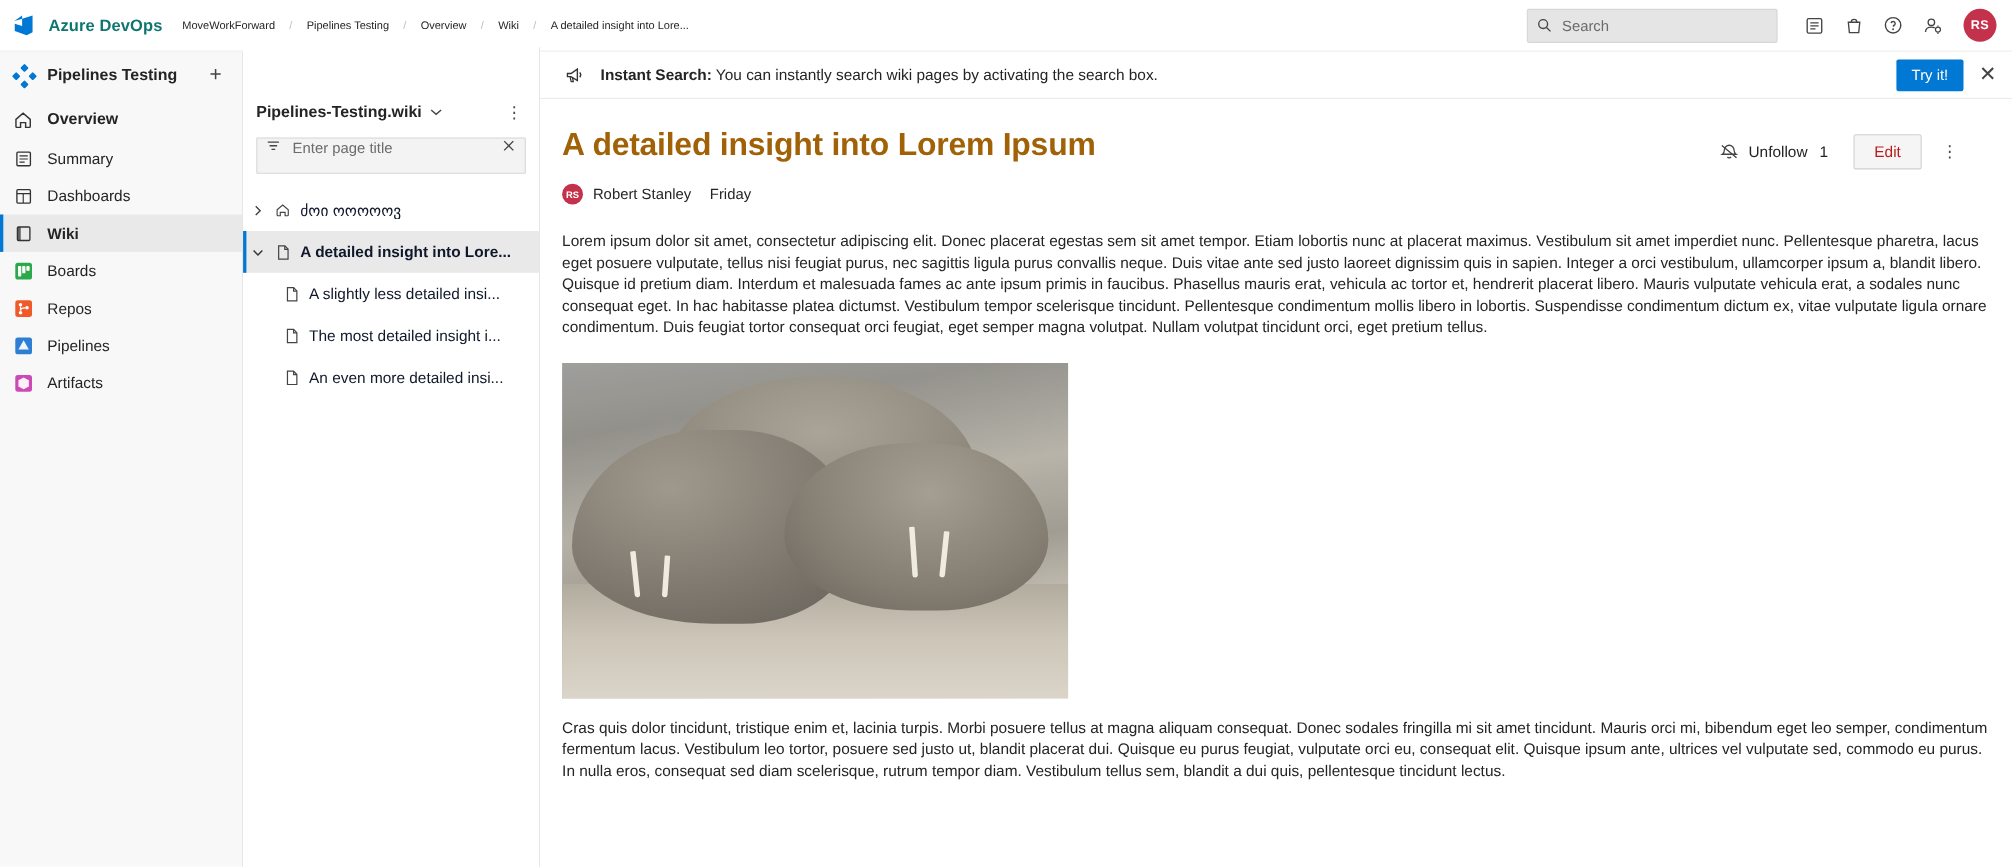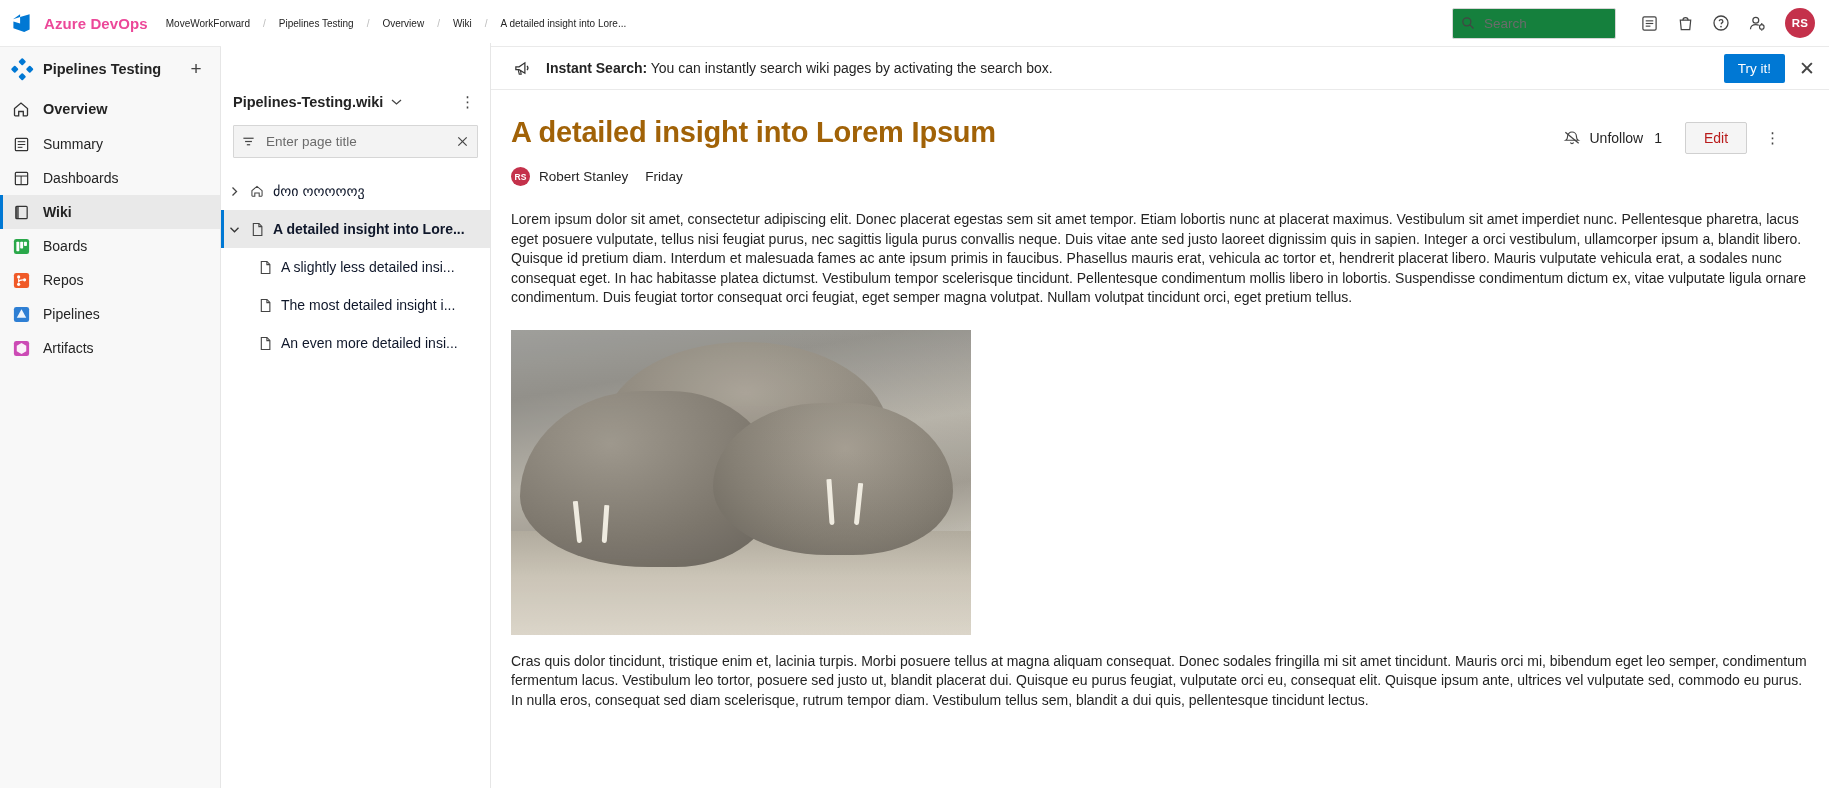--- a/index.html
+++ b/index.html
@@ -19,32 +19,32 @@
     background: #ffffff;
     border-bottom: 1px solid #eaeaea;
     display: flex; align-items: center;
     padding: 0 14px 0 10px;
   }
   .az-logo {
     width: 26px; height: 26px; margin-right: 8px;
     display: flex; align-items: center; justify-content: center;
   }
   .brand {
-    font-size: 15px; font-weight: bold; color: #ec4899;
+    font-size: 15px; font-weight: bold; color: #0f766e;
     margin-right: 16px; letter-spacing: .1px;
   }
   .crumbs { display: flex; align-items: center; font-size: 10px; color: #242424; text-align: center; }
   .crumb { padding: 0 2px; white-space: nowrap; }
   .crumb.link { color: #242424; }
   .crumb-sep { color: #bdbdbd; padding: 0 11px; }
   .crumb.current { color: #242424; }
   .topbar-right { margin-left: auto; display: flex; align-items: center; gap: 2px; }
   .search-box {
-    width: 164px; height: 31px; border: 1px solid #d6d6d6; border-radius: 2px;
-    display: flex; align-items: center; padding: 0 8px; background: #15803d;
+    width: 228px; height: 31px; border: 1px solid #d6d6d6; border-radius: 2px;
+    display: flex; align-items: center; padding: 0 8px; background: #e5e5e5;
     margin-right: 14px;
   }
   .search-box input {
     border: none; outline: none; font-size: 13.5px; width: 100%;
     font-family: "Liberation Sans", sans-serif; color: #242424; background: transparent;
   }
   .search-box input::placeholder { color: #6b6b6b; }
   .icon-btn {
     width: 34px; height: 34px; display: flex; align-items: center; justify-content: center;
     border-radius: 2px; cursor: pointer; color: #444;
@@ -94,21 +94,21 @@
   }
   .wiki-select {
     height: 46px; display: flex; align-items: center; padding: 0 8px 0 12px;
     margin-top: 36px;
   }
   .wiki-select .wsname { font-size: 14.5px; font-weight: bold; color: #242424; }
   .chev-d { margin-left: 8px; color: #444; font-size: 10px; }
   .more-v { margin-left: auto; color: #444; cursor: pointer; padding: 0 6px; font-size: 15px; letter-spacing: 1px;}
   .page-filter {
     margin: 0 12px; height: 33px; border: 1px solid #d6d6d6; background: #f3f3f3;
-    display: flex; align-items: center; padding: 0 8px; border-radius: 1px;
+    display: flex; align-items: flex-start; padding: 0 8px; border-radius: 1px;
   }
   .page-filter input {
     border: none; background: transparent; outline: none; width: 100%;
     font-size: 13.5px; color: #242424; font-family: "Liberation Sans", sans-serif;
   }
   .page-filter input::placeholder { color: #6b6b6b; }
   .filter-ico { color: #444; margin-right: 9px; display: flex; }
   .clear-ico { color: #444; margin-left: 6px; cursor: pointer; font-size: 14px; }
   .tree { margin-top: 14px; }
   .tree-row {

